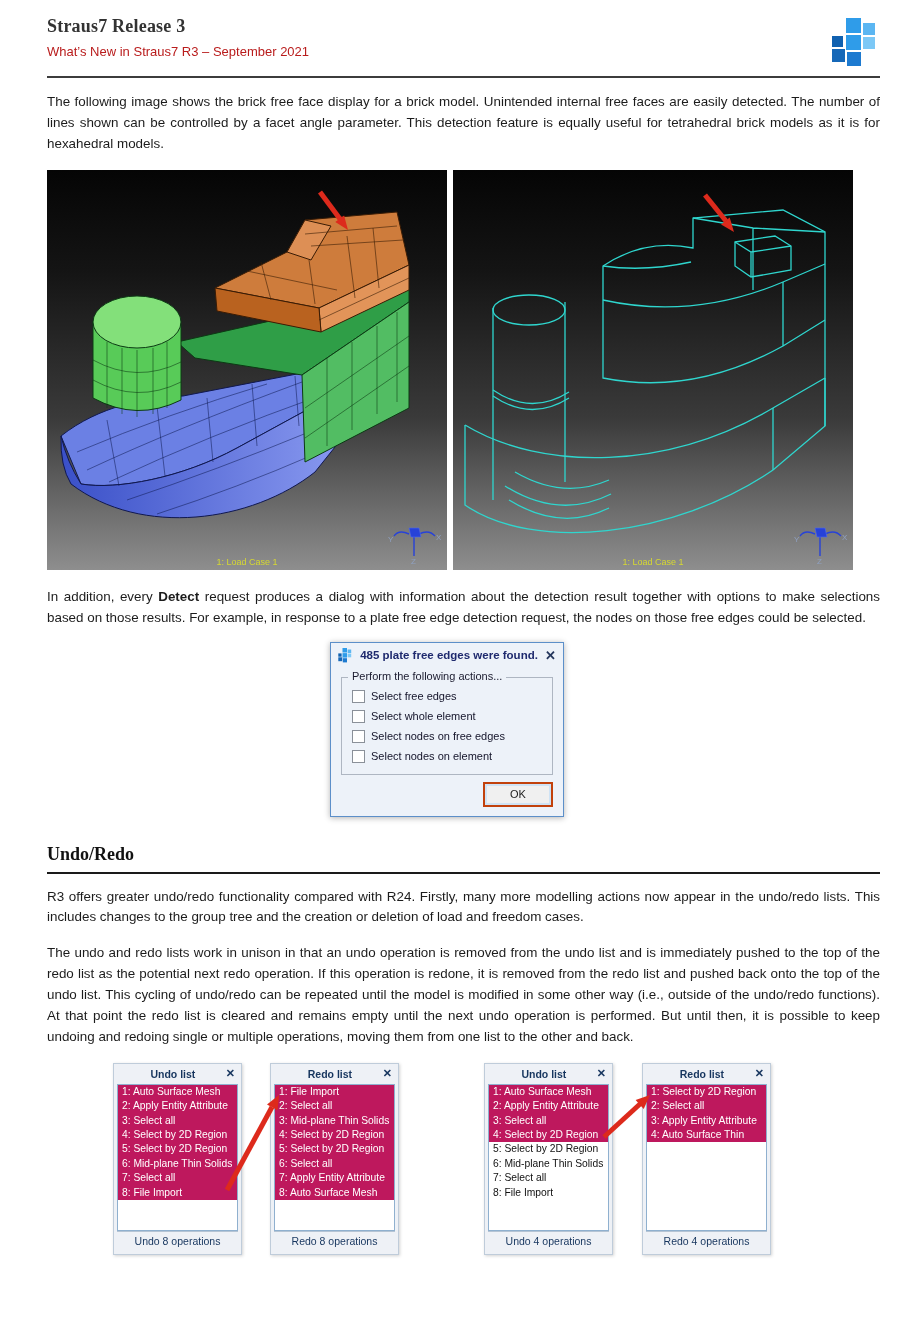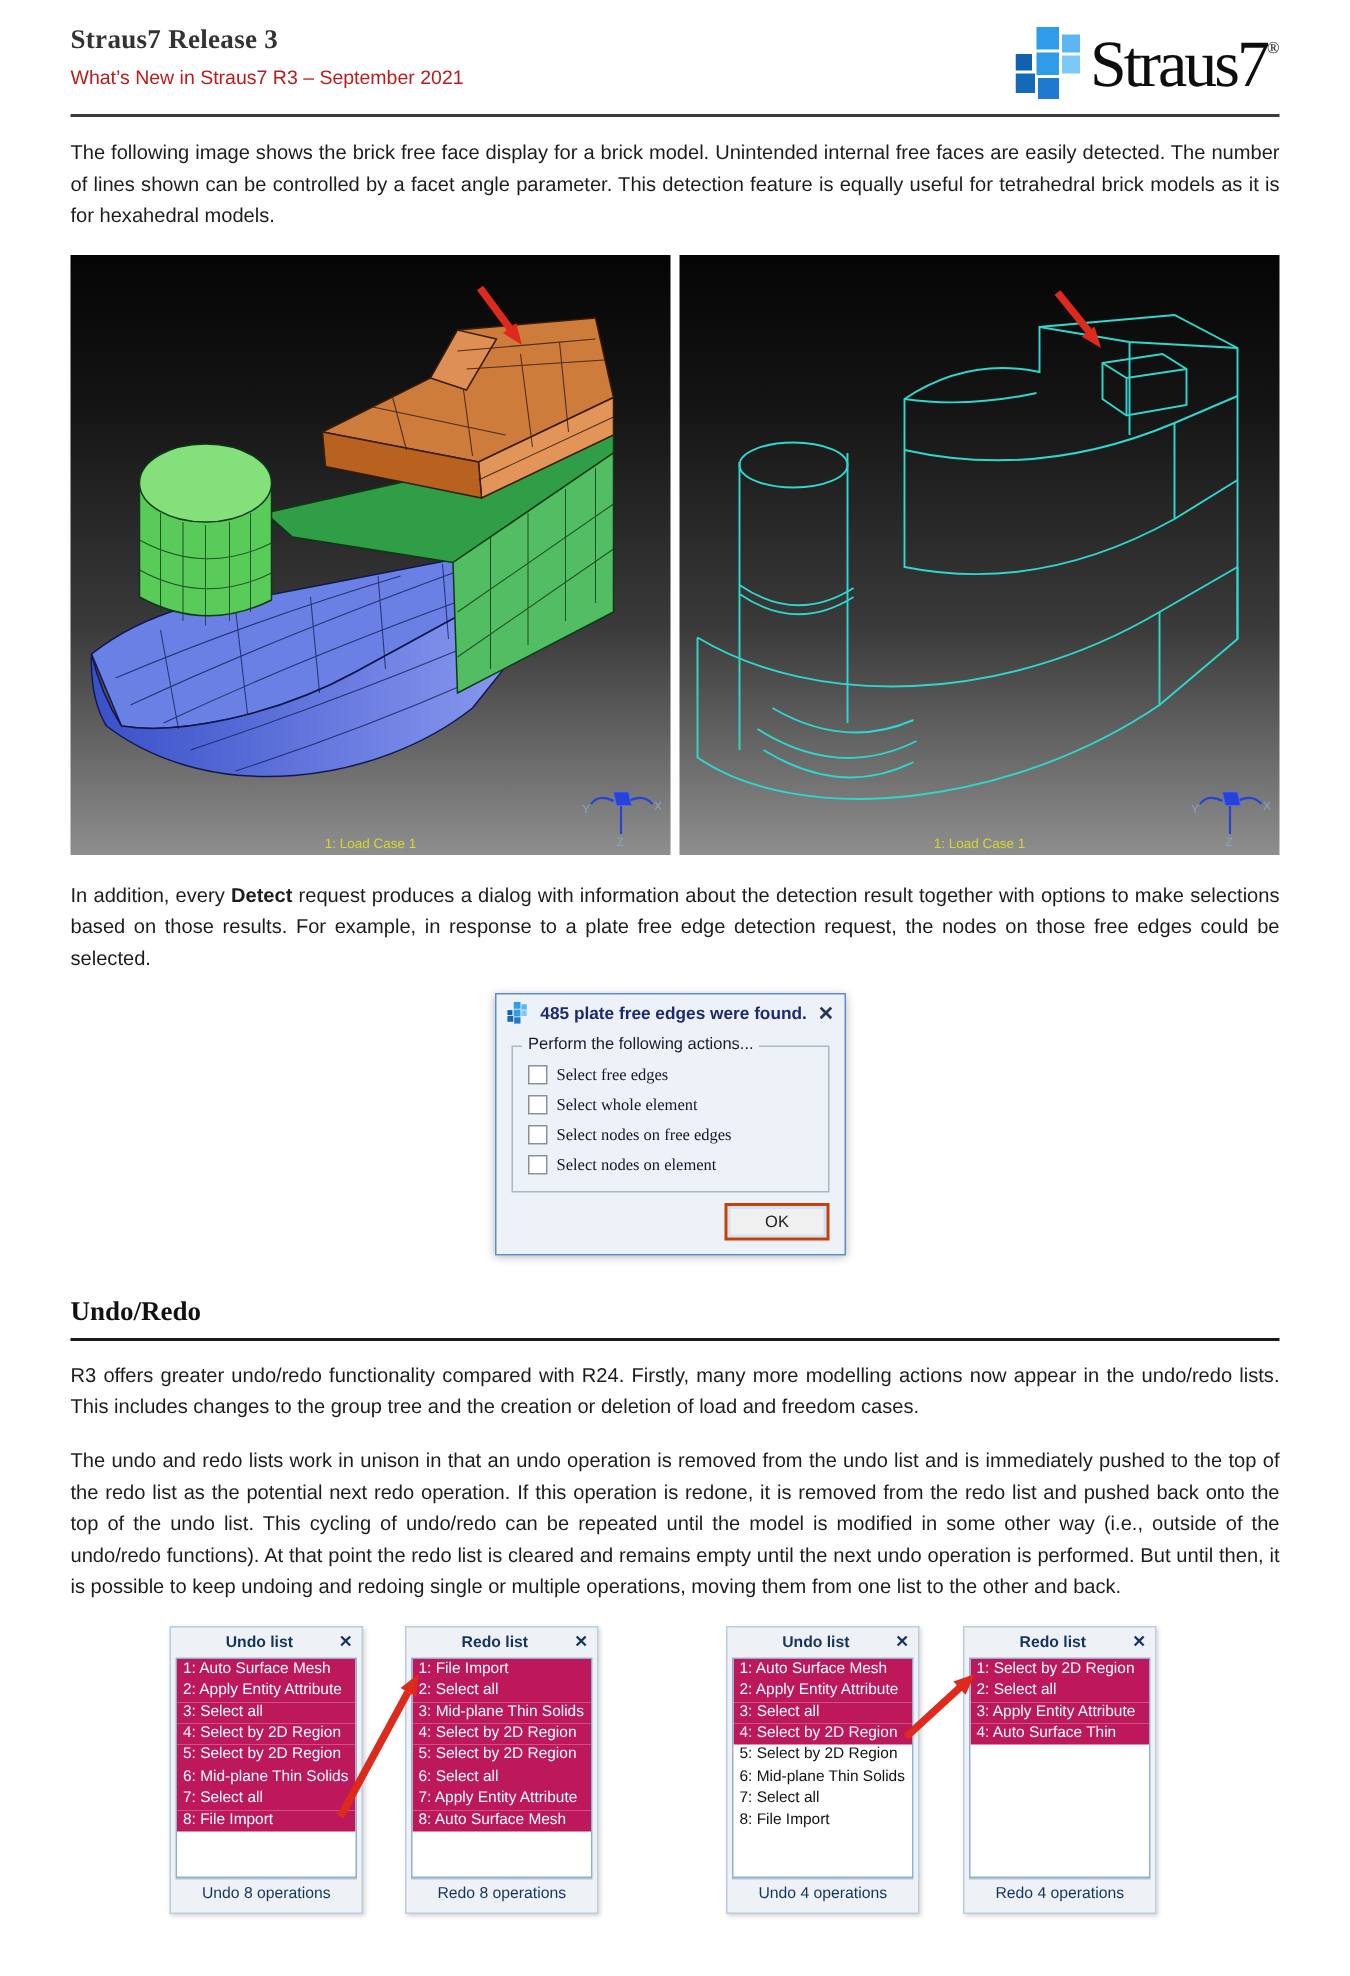--- a/index.html
+++ b/index.html
@@ -1,17 +1,17 @@
 <!DOCTYPE html>
 <html><head>
 <meta charset="utf-8">
 <style>
   html,body{margin:0;padding:0;}
   body{width:900px;height:1317px;background:#ffffff;font-family:"Liberation Sans",sans-serif;color:#1c1c1c;}
-  .page{box-sizing:border-box;width:900px;height:1317px;padding:16px 47px 0 47px;position:relative;}
+  .page{box-sizing:border-box;width:900px;height:1317px;padding:16px 20px 0 47px;position:relative;}
 
   
   .hdr{display:flex;justify-content:space-between;align-items:flex-start;}
   .hdr-title{font-family:"Liberation Serif",serif;font-weight:700;font-size:18px;color:#333;letter-spacing:.2px;}
   .hdr-sub{font-size:13px;color:#b91c1c;margin-top:7px;}
   .logo{display:flex;align-items:center;margin-top:2px;}
   .logo-word{font-family:"Liberation Serif",serif;font-size:44px;color:#0d0d0d;letter-spacing:-2px;line-height:1;margin-left:2px;}
   .logo-reg{font-size:11px;vertical-align:22px;letter-spacing:0;}
   .hdr-rule{border-top:2px solid #3c3c3c;margin-top:8px;}
 
@@ -31,21 +31,21 @@
   .dlg{width:232px;margin:13px 0 0 283px;background:#edf2f9;border:1px solid #5c8fc9;
        box-shadow:0 1px 6px rgba(0,0,0,.30);font-size:11px;}
   .dlg-titlebar{display:flex;align-items:center;height:25px;padding:0 7px;}
   .dlg-title{flex:1;text-align:center;font-weight:700;color:#1f2a6e;font-size:11.5px;}
   .dlg-close{color:#24365c;font-weight:700;font-size:13px;cursor:default;}
   .dlg-body{padding:4px 10px 0 10px;}
   .groupbox{position:relative;border:1px solid #aeb6c2;padding:12px 8px 9px 8px;margin-top:5px;}
   .groupbox-label{position:absolute;top:-8px;left:6px;background:#edf2f9;padding:0 4px;color:#1a1a2e;}
   .cbrow{display:flex;align-items:center;margin:0 0 7px 2px;}
   .cbbox{width:11px;height:11px;background:#fff;border:1px solid #8a9099;margin-right:6px;flex:0 0 auto;}
-  .cblabel{color:#14142a;font-family:Liberation Serif, serif;}
+  .cblabel{color:#14142a;}
   .dlg-foot{padding:7px 10px 9px 10px;display:flex;justify-content:flex-end;}
   .okbtn{width:66px;height:21px;background:#f0f0f0;border:2px solid #c2410c;box-shadow:0 0 0 2px #cfe3f5 inset;
          font-size:11px;color:#222;display:flex;align-items:center;justify-content:center;}
 
   
   .h-modelling{font-family:"Liberation Serif",serif;font-variant:small-caps;font-weight:700;
                color:#2667b1;font-size:22px;letter-spacing:.5px;margin-top:32px;}
   .h-undoredo{font-family:"Liberation Serif",serif;font-weight:700;font-size:18px;color:#111;
               border-bottom:2px solid #1a1a1a;padding-bottom:7px;margin-top:27px;}
 
@@ -76,21 +76,20 @@
     <div class="logo">
       <svg width="48" height="50" viewBox="0 0 48 50">
         <rect x="14" y="0" width="15" height="15" fill="#2f9ce9"></rect>
         <rect x="31" y="5" width="12" height="12" fill="#5bb6f2"></rect>
         <rect x="0" y="18" width="11" height="11" fill="#1061b0"></rect>
         <rect x="14" y="17" width="15" height="15" fill="#2f9ce9"></rect>
         <rect x="31" y="19" width="12" height="12" fill="#7cc8f6"></rect>
         <rect x="0" y="31" width="13" height="13" fill="#1668b8"></rect>
         <rect x="15" y="34" width="14" height="14" fill="#1d7ad0"></rect>
       </svg>
-      <span class="logo-word"><span>Straus7</span><span class="logo-reg">®</span></span>
     </div>
   </div>
   <div class="hdr-rule"></div>
 
   <p class="para">The following image shows the brick free face display for a brick model.  Unintended internal free faces are easily detected.  The number of lines shown can be controlled by a facet angle parameter.  This detection feature is equally useful for tetrahedral brick models as it is for hexahedral models.</p>
 
   <div class="figure">
 
     <div class="viewport">
       <svg class="model" width="400" height="400" viewBox="0 0 400 400">

